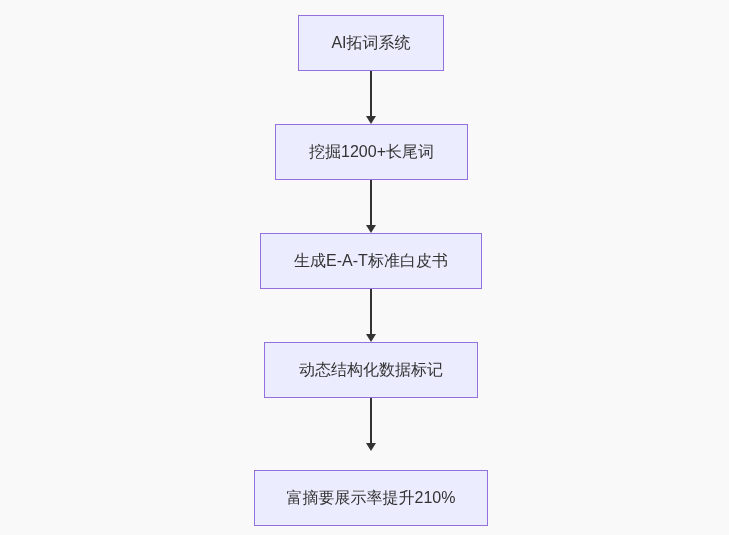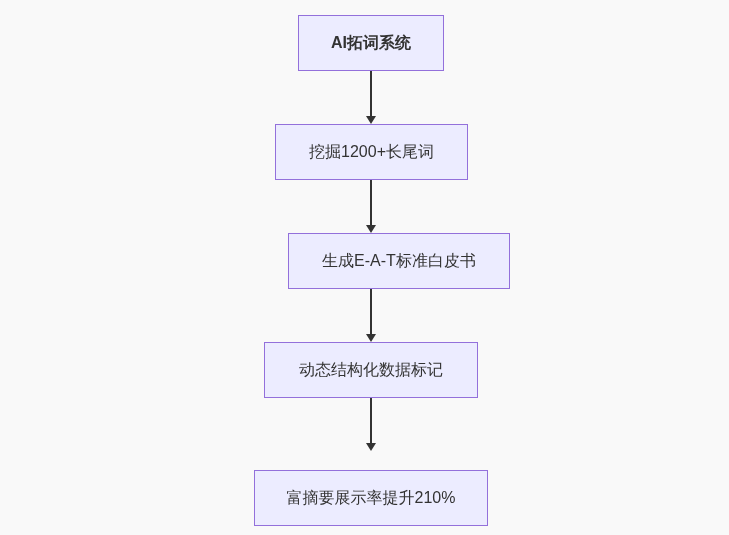--- a/index.html
+++ b/index.html
@@ -26,23 +26,23 @@
     justify-content: center;
     text-align: center;
   }
   .node span {
     font-size: 16px;
     line-height: 1.2;
     color: var(--text, #333333);
     white-space: nowrap;
   }
   
-  .node-1 { left: 298px; top: 15px;  width: 146px; height: 56px; font-weight: bold; }
+  .node-1 { left: 298px; top: 15px;  width: 146px; height: 56px; }
   .node-2 { left: 275px; top: 124px; width: 193px; height: 56px; justify-content: center; }
-  .node-3 { left: 260px; top: 233px; width: 222px; height: 56px; margin-left: 28px; }
+  .node-3 { left: 260px; top: 233px; width: 222px; height: 56px; }
   .node-4 { left: 264px; top: 342px; width: 214px; height: 56px; }
   .node-5 { left: 254px; top: 470px; width: 234px; height: 56px; }
 
   
   .arrow {
     position: absolute;
     left: 370px;
     width: 2px;
     background: var(--arrow, #333333);
   }

